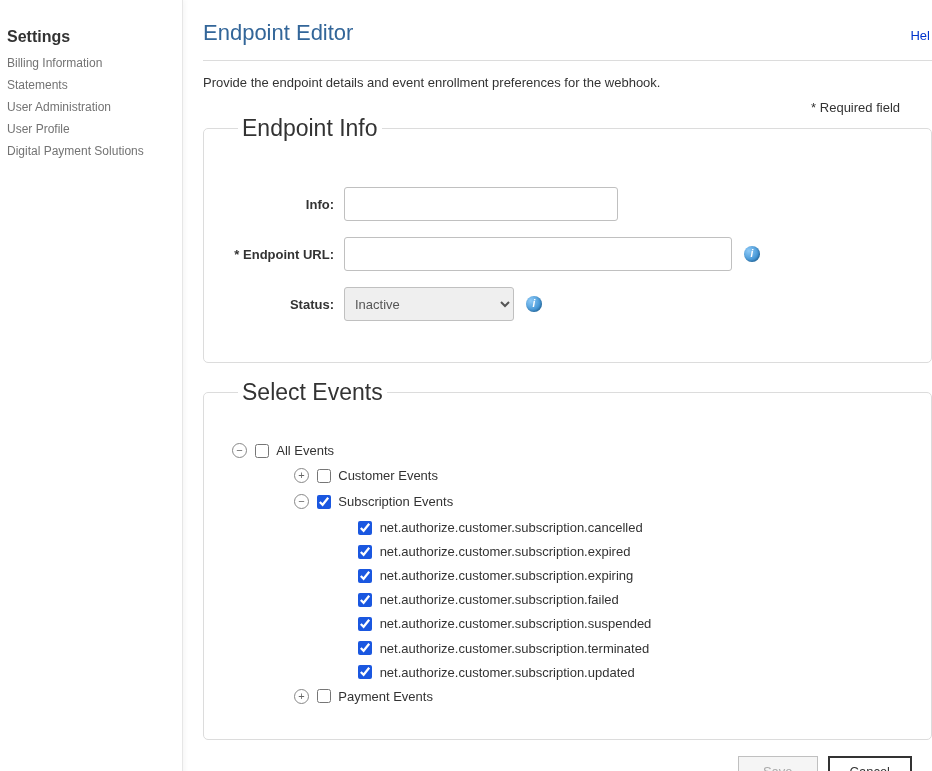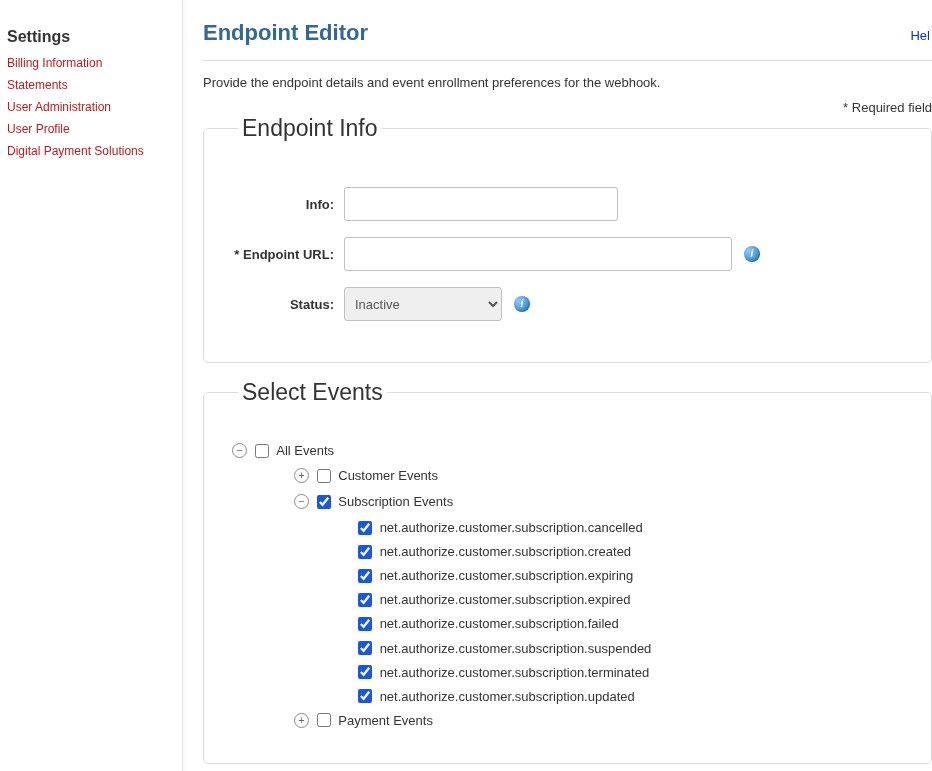--- a/index.html
+++ b/index.html
@@ -20,21 +20,21 @@
     }
     .sidebar-title {
       font-size: 16px;
       font-weight: bold;
       color: #333;
       margin-bottom: 10px;
     }
     .sidebar-link {
       display: block;
       font-size: 12px;
-      color: #b91c1c;
+      color: #737373;
       text-decoration: none;
       margin-bottom: 8px;
       cursor: pointer;
     }
     .main {
       flex: 1;
       padding: 20px 0 0 20px;
       position: relative;
     }
     .page-header {
@@ -42,30 +42,30 @@
       justify-content: space-between;
       align-items: baseline;
       padding-right: 2px;
       border-bottom: 1px solid #dcdcdc;
       padding-bottom: 14px;
       margin-bottom: 14px;
     }
     .page-title {
       font-size: 22px;
       color: #336699;
-      font-weight: bold;
+      font-weight: normal;
       margin: 0;
     }
     .help-link {
       color: #0033cc;
       text-decoration: none;
       font-size: 13px;
     }
     .intro { font-size: 13px; margin-bottom: 10px; }
-    .required-note { text-align: right; font-size: 13px; margin-bottom: 0; padding-right: 0;}
+    .required-note { text-align: right; font-size: 13px; margin-bottom: 0; padding-right: 32px;}
     fieldset {
       border: 1px solid #dcdcdc;
       border-radius: 5px;
       margin: 0 0 16px 0;
       padding: 45px 20px 25px 20px;
     }
     legend {
       font-size: 23px;
       color: #333;
       padding: 0 4px;
@@ -89,21 +89,21 @@
       height: 34px;
       padding: 4px 8px;
       font-size: 13px;
     }
     .input-name { width: 274px; }
     .input-url { width: 388px; }
     select {
       border: 1px solid #c0c0c0;
       border-radius: 3px;
       height: 34px;
-      width: 158px;
+      width: 170px;
       padding: 4px 6px;
       font-size: 13px;
       color: #555;
     }
     .info-icon {
       width: 16px;
       height: 16px;
       display: inline-block;
       border-radius: 50%;
       background: radial-gradient(circle at 30% 30%, #8ecaf7, #3a8fd1 70%);
@@ -237,29 +237,25 @@
           <input type="checkbox" checked="" style="">
           <label>Subscription Events</label>
         </div>
 
         <div class="leaf">
           <input type="checkbox" checked="" style="">
           <label>net.authorize.customer.subscription.cancelled</label>
         </div>
         <div class="leaf">
           <input type="checkbox" checked="" style="">
-          <label>net.authorize.customer.subscription.created</label>
+          <label>net.authorize.customer.subscription.expired</label>
         </div>
         <div class="leaf">
           <input type="checkbox" checked="" style="">
           <label>net.authorize.customer.subscription.expiring</label>
-        </div>
-        <div class="leaf">
-          <input type="checkbox" checked="" style="">
-          <label>net.authorize.customer.subscription.expired</label>
         </div>
         <div class="leaf">
           <input type="checkbox" checked="" style="">
           <label>net.authorize.customer.subscription.failed</label>
         </div>
         <div class="leaf">
           <input type="checkbox" checked="" style="">
           <label>net.authorize.customer.subscription.suspended</label>
         </div>
         <div class="leaf">

